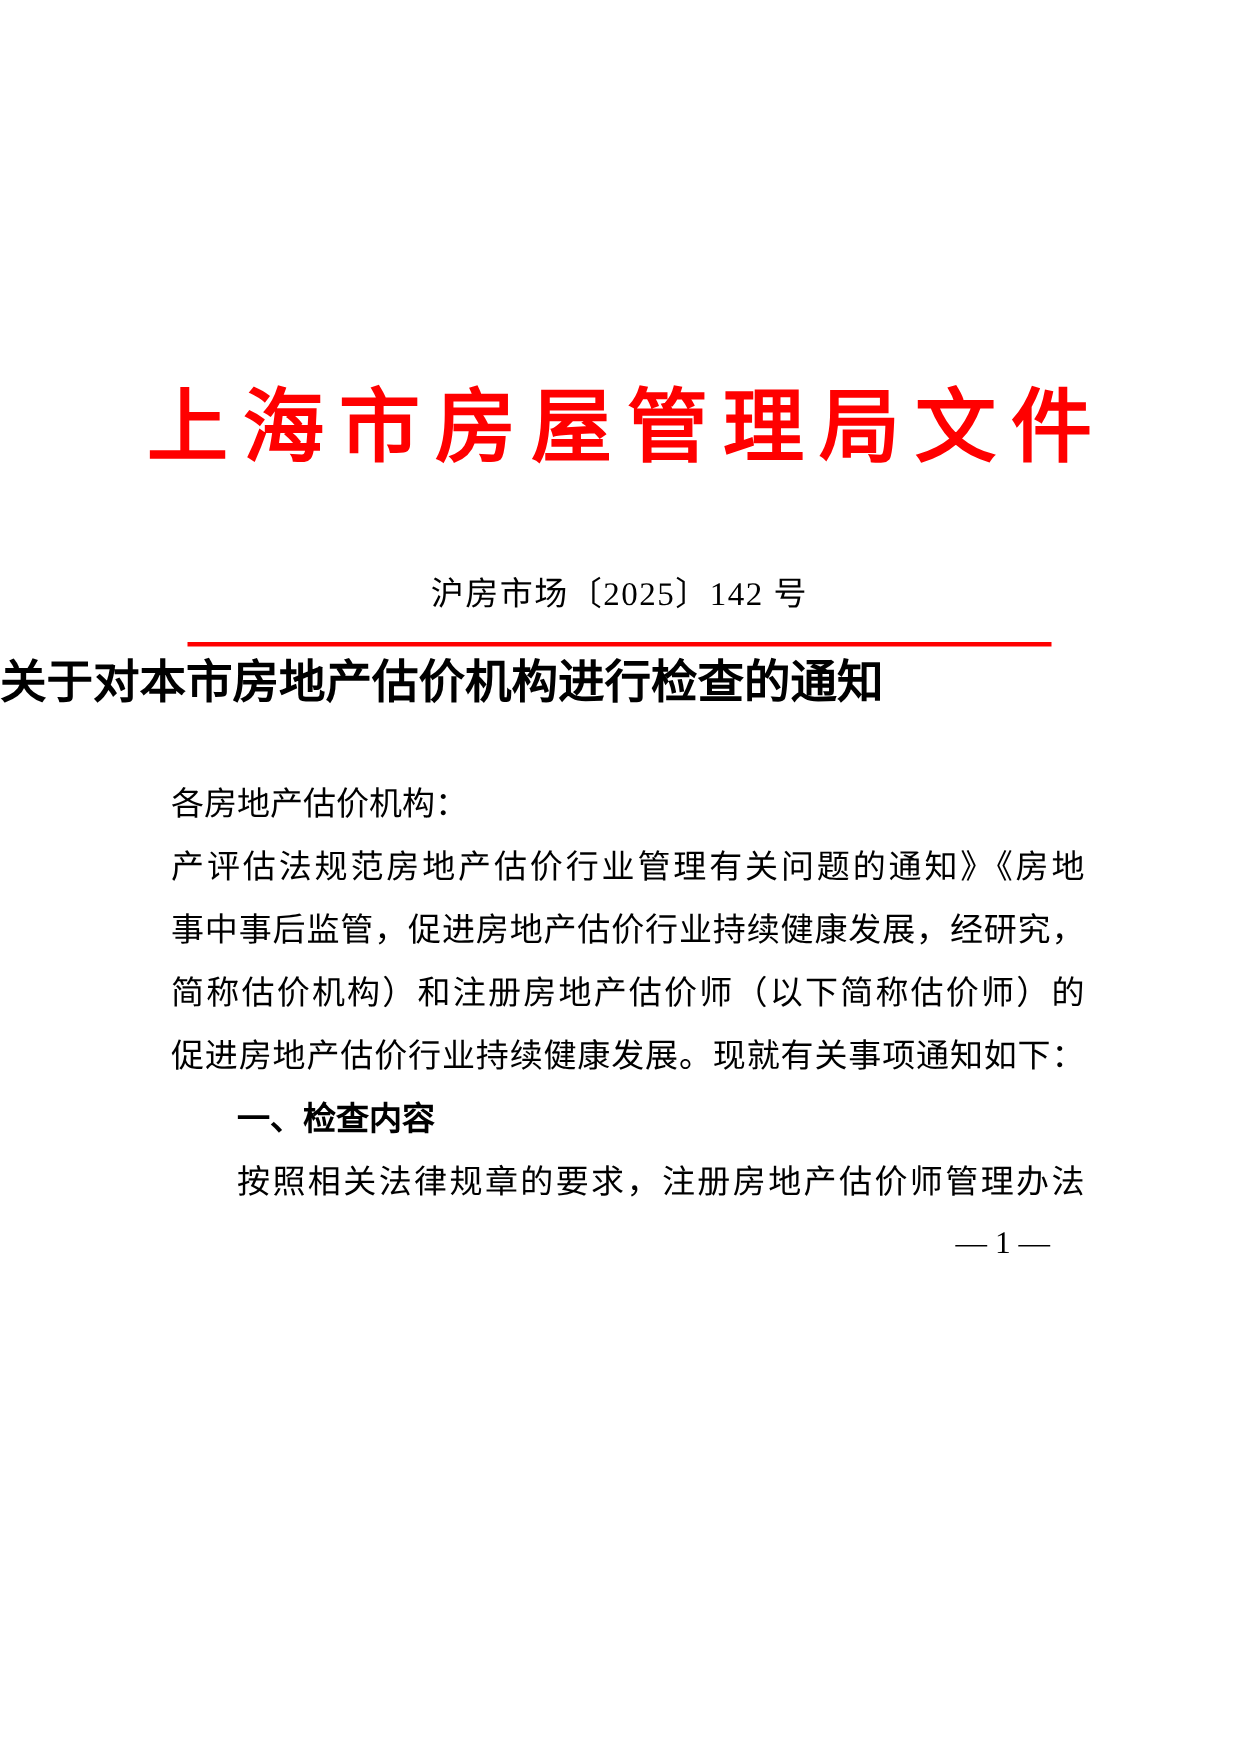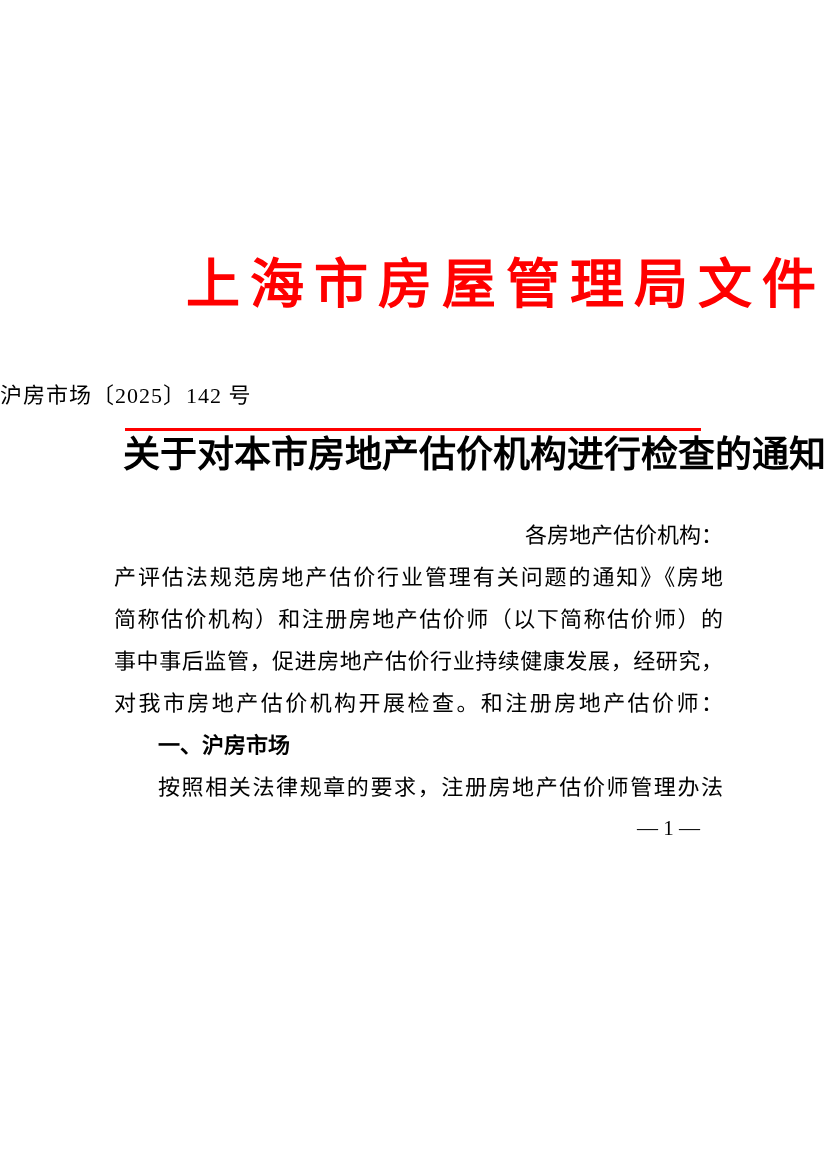--- a/index.html
+++ b/index.html
@@ -13,66 +13,66 @@
     height: 1169px;
     margin: 0 auto;
     background: #ffffff;
     overflow: hidden;
     box-sizing: border-box;
     color: #000000;
     font-family: "Liberation Serif", "DejaVu Serif", serif;
   }
   .agency-title {
     padding-top: 253px;
-    text-align: right;
+    text-align: center;
     color: #ff0000;
     font-size: 54px;
     line-height: 64px;
     font-weight: bold;
     letter-spacing: 10px;
     text-indent: 10px;
     white-space: nowrap;
   }
   .doc-number {
     margin-top: 66px;
-    text-align: left;
+    text-align: center;
     font-size: 22px;
     line-height: 26px;
     letter-spacing: 1px;
   }
   .red-line {
     margin: 19px auto 0 auto;
     width: 576px;
     height: 3px;
     background: #ff0000;
   }
   .title1 {
     margin-top: 52px;
     text-align: center;
     font-size: 29px;
     line-height: 34px;
     font-weight: bold;
     letter-spacing: 1px;
   }
   .title2 {
     margin-top: 4px;
-    text-align: right;
-    font-size: 37px;
+    text-align: left;
+    font-size: 31px;
     line-height: 40px;
     font-weight: bold;
   }
   .body-block {
     margin-top: 40px;
     padding-left: 114px;
     padding-right: 103px;
     font-size: 22px;
     line-height: 42px;
   }
   .salutation {
-    text-align: right;
+    text-align: left;
   }
   .body-line {
     text-align: justify;
     text-align-last: justify;
     text-justify: inter-character;
   }
   .indent {
     text-indent: 2em;
   }
   .section-heading {
@@ -101,25 +101,25 @@
   <div class="red-line"></div>
 
 
   <div class="title2">关于对本市房地产估价机构进行检查的通知</div>
 
   <div class="body-block">
 
     <div class="salutation">各房地产估价机构：</div>
 
     <div class="body-line">产评估法规范房地产估价行业管理有关问题的通知》《房地</div>
+    <div class="body-line">事中事后监管，促进房地产估价行业持续健康发展，经研究，</div>
     <div class="body-line">简称估价机构）和注册房地产估价师（以下简称估价师）的</div>
-    <div class="body-line">事中事后监管，促进房地产估价行业持续健康发展，经研究，</div>
-    <div class="body-line">对我市房地产估价机构开展检查。和注册房地产估价师：</div>
+    <div class="body-line">促进房地产估价行业持续健康发展。现就有关事项通知如下：</div>
 
-    <div class="section-heading">一、沪房市场</div>
+    <div class="section-heading">一、检查内容</div>
 
     <div class="body-line indent">按照相关法律规章的要求，注册房地产估价师管理办法</div>
 
   </div>
 
   <div class="page-number">— 1 —</div>
 
 </div>
 
 </body></html>

